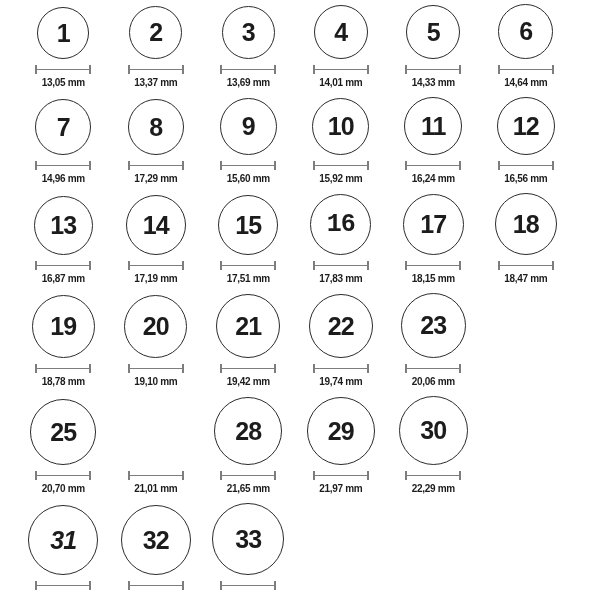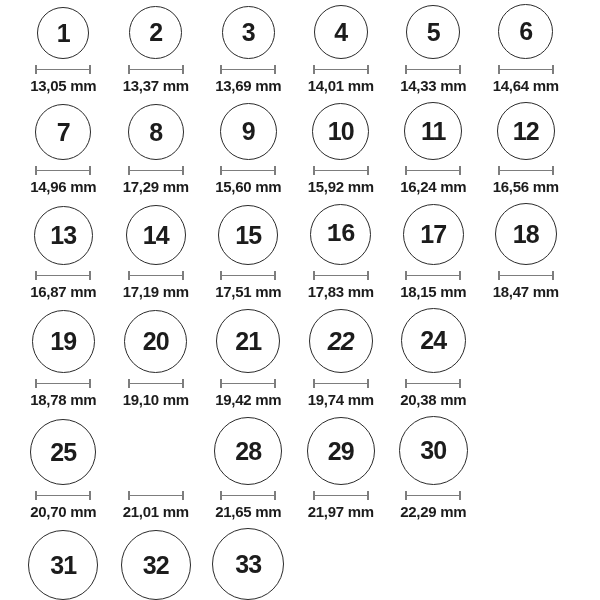--- a/index.html
+++ b/index.html
@@ -11,21 +11,21 @@
         justify-content:flex-end;box-sizing:border-box;padding-bottom:9px;}
   .circle{border:1.6px solid var(--stroke,#2b2b2b);border-radius:50%;
           display:flex;align-items:center;justify-content:center;
           box-sizing:border-box;margin-bottom:6px;background:#fff;}
   .num{font-weight:700;font-size:25px;letter-spacing:-1px;color:var(--text,#1c1c1c);line-height:1;}
   .measure{position:relative;width:56px;height:9px;margin-bottom:4px;}
   .measure .bar{position:absolute;left:0;right:0;top:3.6px;height:1.8px;background:var(--line,#7d7d7d);}
   .measure .tick{position:absolute;top:0;width:1.8px;height:9px;background:var(--line,#7d7d7d);}
   .measure .tick.l{left:0;}
   .measure .tick.r{right:0;}
-  .label{font-weight:700;font-size:15px;letter-spacing:-0.3px;color:var(--text,#1c1c1c);
+  .label{font-weight:700;font-size:10px;letter-spacing:-0.3px;color:var(--text,#1c1c1c);
          line-height:1;white-space:nowrap;}
 </style>
 </head>
 <body>
 
 <main class="chart">
     <div class="row">
       <div class="cell">
         <div class="circle" style="width: 52px; height: 52px;">
           <span class="num">1</span>
@@ -257,40 +257,40 @@
           <span class="num">21</span>
         </div>
         <div class="measure">
           <span class="bar"></span>
           <span class="tick l"></span>
           <span class="tick r"></span>
         </div>
         <div class="label">19,42 mm</div>
       </div>
       <div class="cell">
-        <div class="circle" style="width: 64px; height: 64px; font-style: italic;">
+        <div class="circle" style="width: 64px; height: 64px;">
           <span class="num">22</span>
         </div>
         <div class="measure">
           <span class="bar"></span>
           <span class="tick l"></span>
           <span class="tick r"></span>
         </div>
         <div class="label">19,74 mm</div>
       </div>
       <div class="cell">
         <div class="circle" style="width: 65px; height: 65px;">
-          <span class="num">24</span>
-        </div>
-        <div class="measure">
-          <span class="bar"></span>
-          <span class="tick l"></span>
-          <span class="tick r"></span>
-        </div>
-        <div class="label">20,38 mm</div>
+          <span class="num">23</span>
+        </div>
+        <div class="measure">
+          <span class="bar"></span>
+          <span class="tick l"></span>
+          <span class="tick r"></span>
+        </div>
+        <div class="label">20,06 mm</div>
       </div>
     </div>
     <div class="row">
       <div class="cell">
         <div class="circle" style="width: 66px; height: 66px;">
           <span class="num">25</span>
         </div>
         <div class="measure">
           <span class="bar"></span>
           <span class="tick l"></span>
@@ -335,21 +335,21 @@
         <div class="measure">
           <span class="bar"></span>
           <span class="tick l"></span>
           <span class="tick r"></span>
         </div>
         <div class="label">22,29 mm</div>
       </div>
     </div>
     <div class="row">
       <div class="cell">
-        <div class="circle" style="width: 70px; height: 70px;">
+        <div class="circle" style="width: 70px; height: 70px; font-style: italic;">
           <span class="num">31</span>
         </div>
         <div class="measure">
           <span class="bar"></span>
           <span class="tick l"></span>
           <span class="tick r"></span>
         </div>
       </div>
       <div class="cell">
         <div class="circle" style="width: 70px; height: 70px;">

